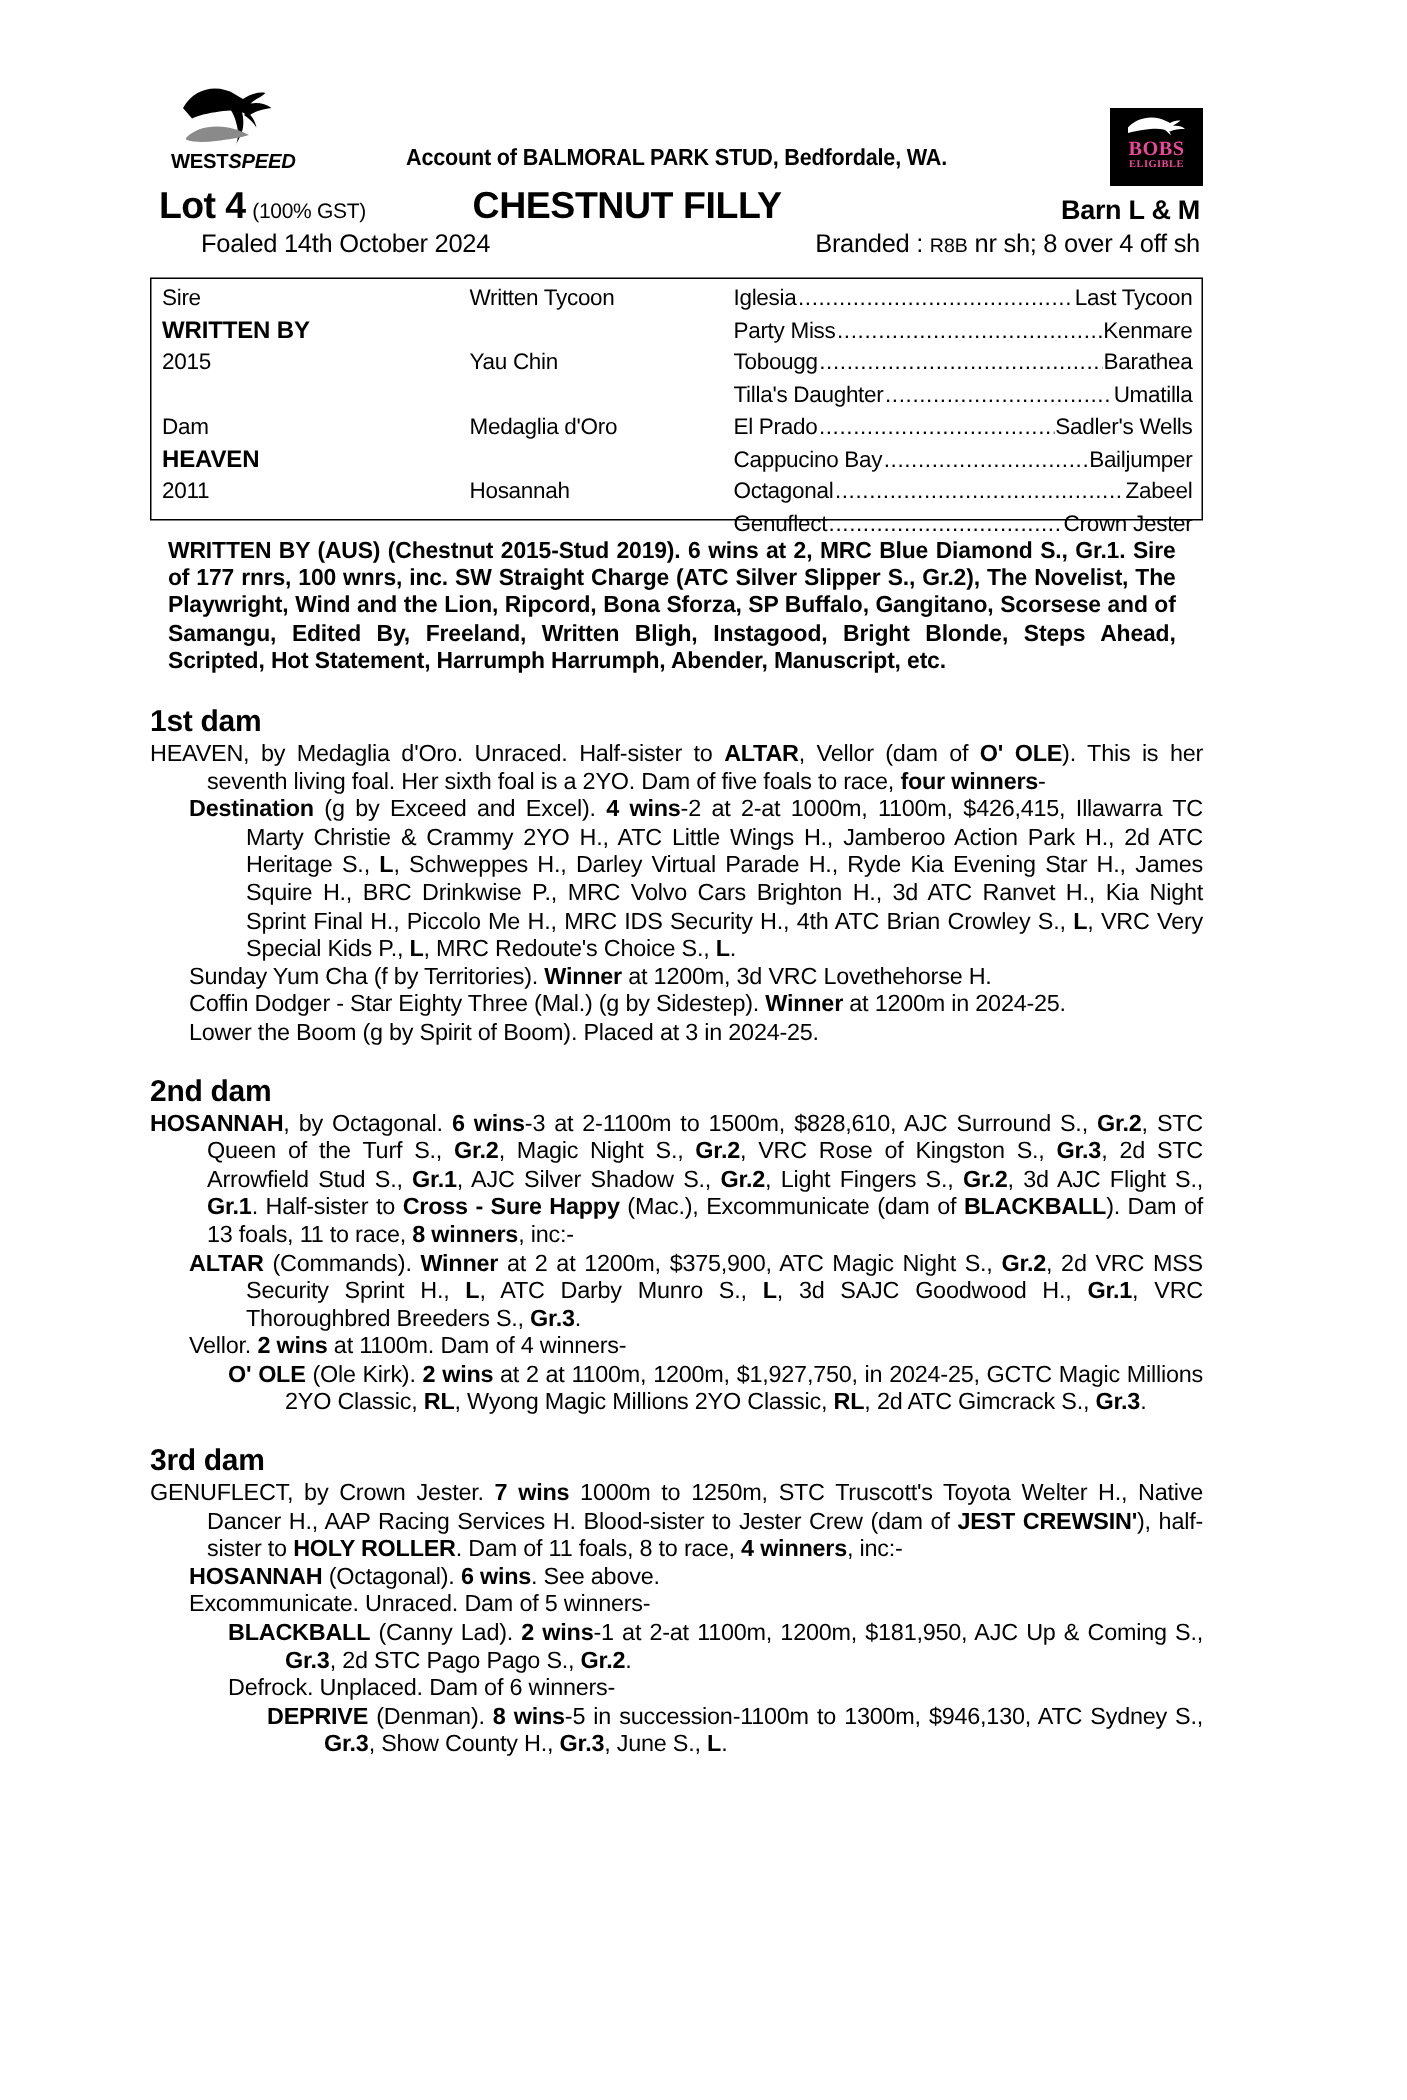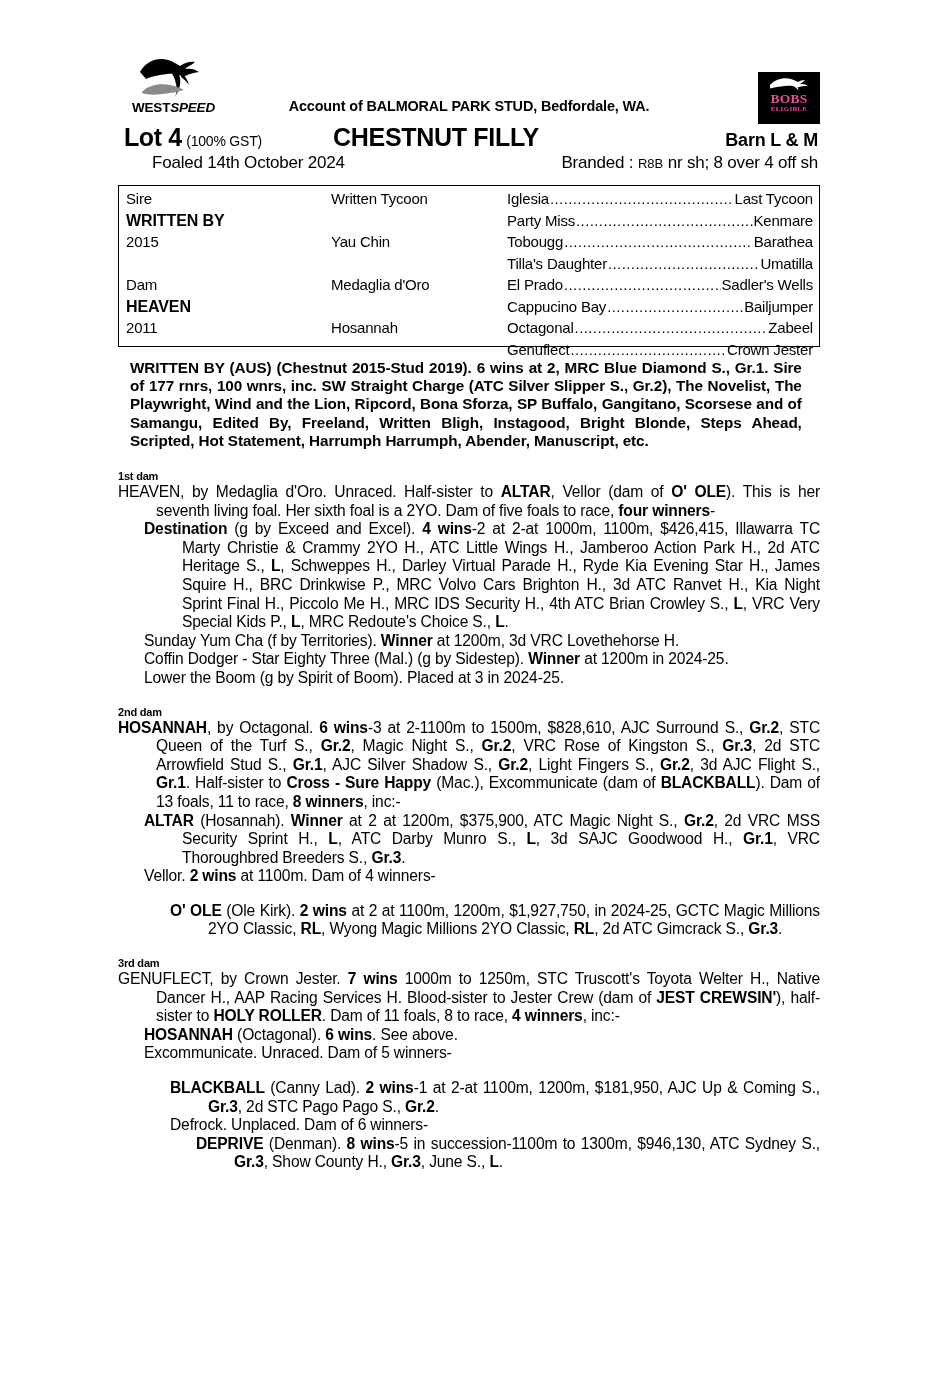--- a/index.html
+++ b/index.html
@@ -10,21 +10,21 @@
   body {
     width: 938px;
     height: 1400px;
     font-family: "Liberation Sans", sans-serif;
     color: #000000;
     position: relative;
     overflow: hidden;
   }
   .page {
     position: absolute;
-    left: 118px;
+    left: 100px;
     top: 0;
     width: 702px;
     height: 1208px;
   }
 
   
   .header {
     position: relative;
     height: 120px;
   }
@@ -215,40 +215,40 @@
     font-weight: 700;
     line-height: 18.2px;
     text-align: justify;
     letter-spacing: -0.1px;
     transform: scaleX(0.985);
     transform-origin: left top;
   }
 
   
   .dam-head {
-    font-size: 11px;
+    font-size: 20px;
     font-weight: 700;
     margin-top: 18px;
     margin-bottom: 1px;
     letter-spacing: -0.2px;
   }
   .dam-head.first { margin-top: 20px; }
 
   .entry {
     font-size: 15.6px;
     line-height: 18.6px;
     text-align: justify;
     letter-spacing: -0.15px;
     margin: 0;
     text-indent: 0;
   }
   .entry b { font-weight: 700; }
   .lvl0-hang { padding-left: 38px; text-indent: -38px; }
   .lvl1 { padding-left: 64px; text-indent: -38px; }
-  .lvl2 { padding-left: 90px; text-indent: -38px; margin-top: 16px; }
+  .lvl2 { padding-left: 90px; text-indent: -38px; }
   .lvl3 { padding-left: 116px; text-indent: -38px; }
   .lvl2-flat { padding-left: 52px; text-indent: 0; }
   .lvl-hang26 { padding-left: 64px; text-indent: -38px; }
 
   .last-line-noj > :last-child { }
 </style>
 </head>
 <body>
 
 <div class="page">
@@ -376,21 +376,21 @@
 
   <div id="dam-sections">
       <div class="dam-head first">1st dam</div>
       <div class="entry lvl0-hang"><span>HEAVEN, by Medaglia d'Oro. Unraced. Half-sister to </span><b>ALTAR</b><span>, Vellor (dam of </span><b>O' OLE</b><span>). This is her seventh living foal. Her sixth foal is a 2YO. Dam of five foals to race, </span><b>four winners</b><span>-</span></div>
       <div class="entry lvl1"><b>Destination</b><span> (g by Exceed and Excel). </span><b>4 wins</b><span>-2 at 2-at 1000m, 1100m, $426,415, Illawarra TC Marty Christie &amp; Crammy 2YO H., ATC Little Wings H., Jamberoo Action Park H., 2d ATC Heritage S., </span><b>L</b><span>, Schweppes H., Darley Virtual Parade H., Ryde Kia Evening Star H., James Squire H., BRC Drinkwise P., MRC Volvo Cars Brighton H., 3d ATC Ranvet H., Kia Night Sprint Final H., Piccolo Me H., MRC IDS Security H., 4th ATC Brian Crowley S., </span><b>L</b><span>, VRC Very Special Kids P., </span><b>L</b><span>, MRC Redoute's Choice S., </span><b>L</b><span>.</span></div>
       <div class="entry lvl-hang26"><span>Sunday Yum Cha (f by Territories). </span><b>Winner</b><span> at 1200m, 3d VRC Lovethehorse H.</span></div>
       <div class="entry lvl-hang26"><span>Coffin Dodger - Star Eighty Three (Mal.) (g by Sidestep). </span><b>Winner</b><span> at 1200m in 2024-25.</span></div>
       <div class="entry lvl-hang26"><span>Lower the Boom (g by Spirit of Boom). Placed at 3 in 2024-25.</span></div>
       <div class="dam-head">2nd dam</div>
       <div class="entry lvl0-hang"><b>HOSANNAH</b><span>, by Octagonal. </span><b>6 wins</b><span>-3 at 2-1100m to 1500m, $828,610, AJC Surround S., </span><b>Gr.2</b><span>, STC Queen of the Turf S., </span><b>Gr.2</b><span>, Magic Night S., </span><b>Gr.2</b><span>, VRC Rose of Kingston S., </span><b>Gr.3</b><span>, 2d STC Arrowfield Stud S., </span><b>Gr.1</b><span>, AJC Silver Shadow S., </span><b>Gr.2</b><span>, Light Fingers S., </span><b>Gr.2</b><span>, 3d AJC Flight S., </span><b>Gr.1</b><span>. Half-sister to </span><b>Cross - Sure Happy</b><span> (Mac.), Excommunicate (dam of </span><b>BLACKBALL</b><span>). Dam of 13 foals, 11 to race, </span><b>8 winners</b><span>, inc:-</span></div>
-      <div class="entry lvl1"><b>ALTAR</b><span> (Hosannah). </span><b>Winner</b><span> at 2 at 1200m, $375,900, ATC Magic Night S., </span><b>Gr.2</b><span>, 2d VRC MSS Security Sprint H., </span><b>L</b><span>, ATC Darby Munro S., </span><b>L</b><span>, 3d SAJC Goodwood H., </span><b>Gr.1</b><span>, VRC Thoroughbred Breeders S., </span><b>Gr.3</b><span>.</span></div>
+      <div class="entry lvl1"><b>ALTAR</b><span> (Commands). </span><b>Winner</b><span> at 2 at 1200m, $375,900, ATC Magic Night S., </span><b>Gr.2</b><span>, 2d VRC MSS Security Sprint H., </span><b>L</b><span>, ATC Darby Munro S., </span><b>L</b><span>, 3d SAJC Goodwood H., </span><b>Gr.1</b><span>, VRC Thoroughbred Breeders S., </span><b>Gr.3</b><span>.</span></div>
       <div class="entry lvl-hang26"><span>Vellor. </span><b>2 wins</b><span> at 1100m. Dam of 4 winners-</span></div>
       <div class="entry lvl2"><b>O' OLE</b><span> (Ole Kirk). </span><b>2 wins</b><span> at 2 at 1100m, 1200m, $1,927,750, in 2024-25, GCTC Magic Millions 2YO Classic, </span><b>RL</b><span>, Wyong Magic Millions 2YO Classic, </span><b>RL</b><span>, 2d ATC Gimcrack S., </span><b>Gr.3</b><span>.</span></div>
       <div class="dam-head">3rd dam</div>
       <div class="entry lvl0-hang"><span>GENUFLECT, by Crown Jester. </span><b>7 wins</b><span> 1000m to 1250m, STC Truscott's Toyota Welter H., Native Dancer H., AAP Racing Services H. Blood-sister to Jester Crew (dam of </span><b>JEST CREWSIN'</b><span>), half-sister to </span><b>HOLY ROLLER</b><span>. Dam of 11 foals, 8 to race, </span><b>4 winners</b><span>, inc:-</span></div>
       <div class="entry lvl-hang26"><b>HOSANNAH</b><span> (Octagonal). </span><b>6 wins</b><span>. See above.</span></div>
       <div class="entry lvl-hang26"><span>Excommunicate. Unraced. Dam of 5 winners-</span></div>
       <div class="entry lvl2"><b>BLACKBALL</b><span> (Canny Lad). </span><b>2 wins</b><span>-1 at 2-at 1100m, 1200m, $181,950, AJC Up &amp; Coming S., </span><b>Gr.3</b><span>, 2d STC Pago Pago S., </span><b>Gr.2</b><span>.</span></div>
       <div class="entry lvl2-flat"><span>Defrock. Unplaced. Dam of 6 winners-</span></div>
       <div class="entry lvl3"><b>DEPRIVE</b><span> (Denman). </span><b>8 wins</b><span>-5 in succession-1100m to 1300m, $946,130, ATC Sydney S., </span><b>Gr.3</b><span>, Show County H., </span><b>Gr.3</b><span>, June S., </span><b>L</b><span>.</span></div>
     </div>

